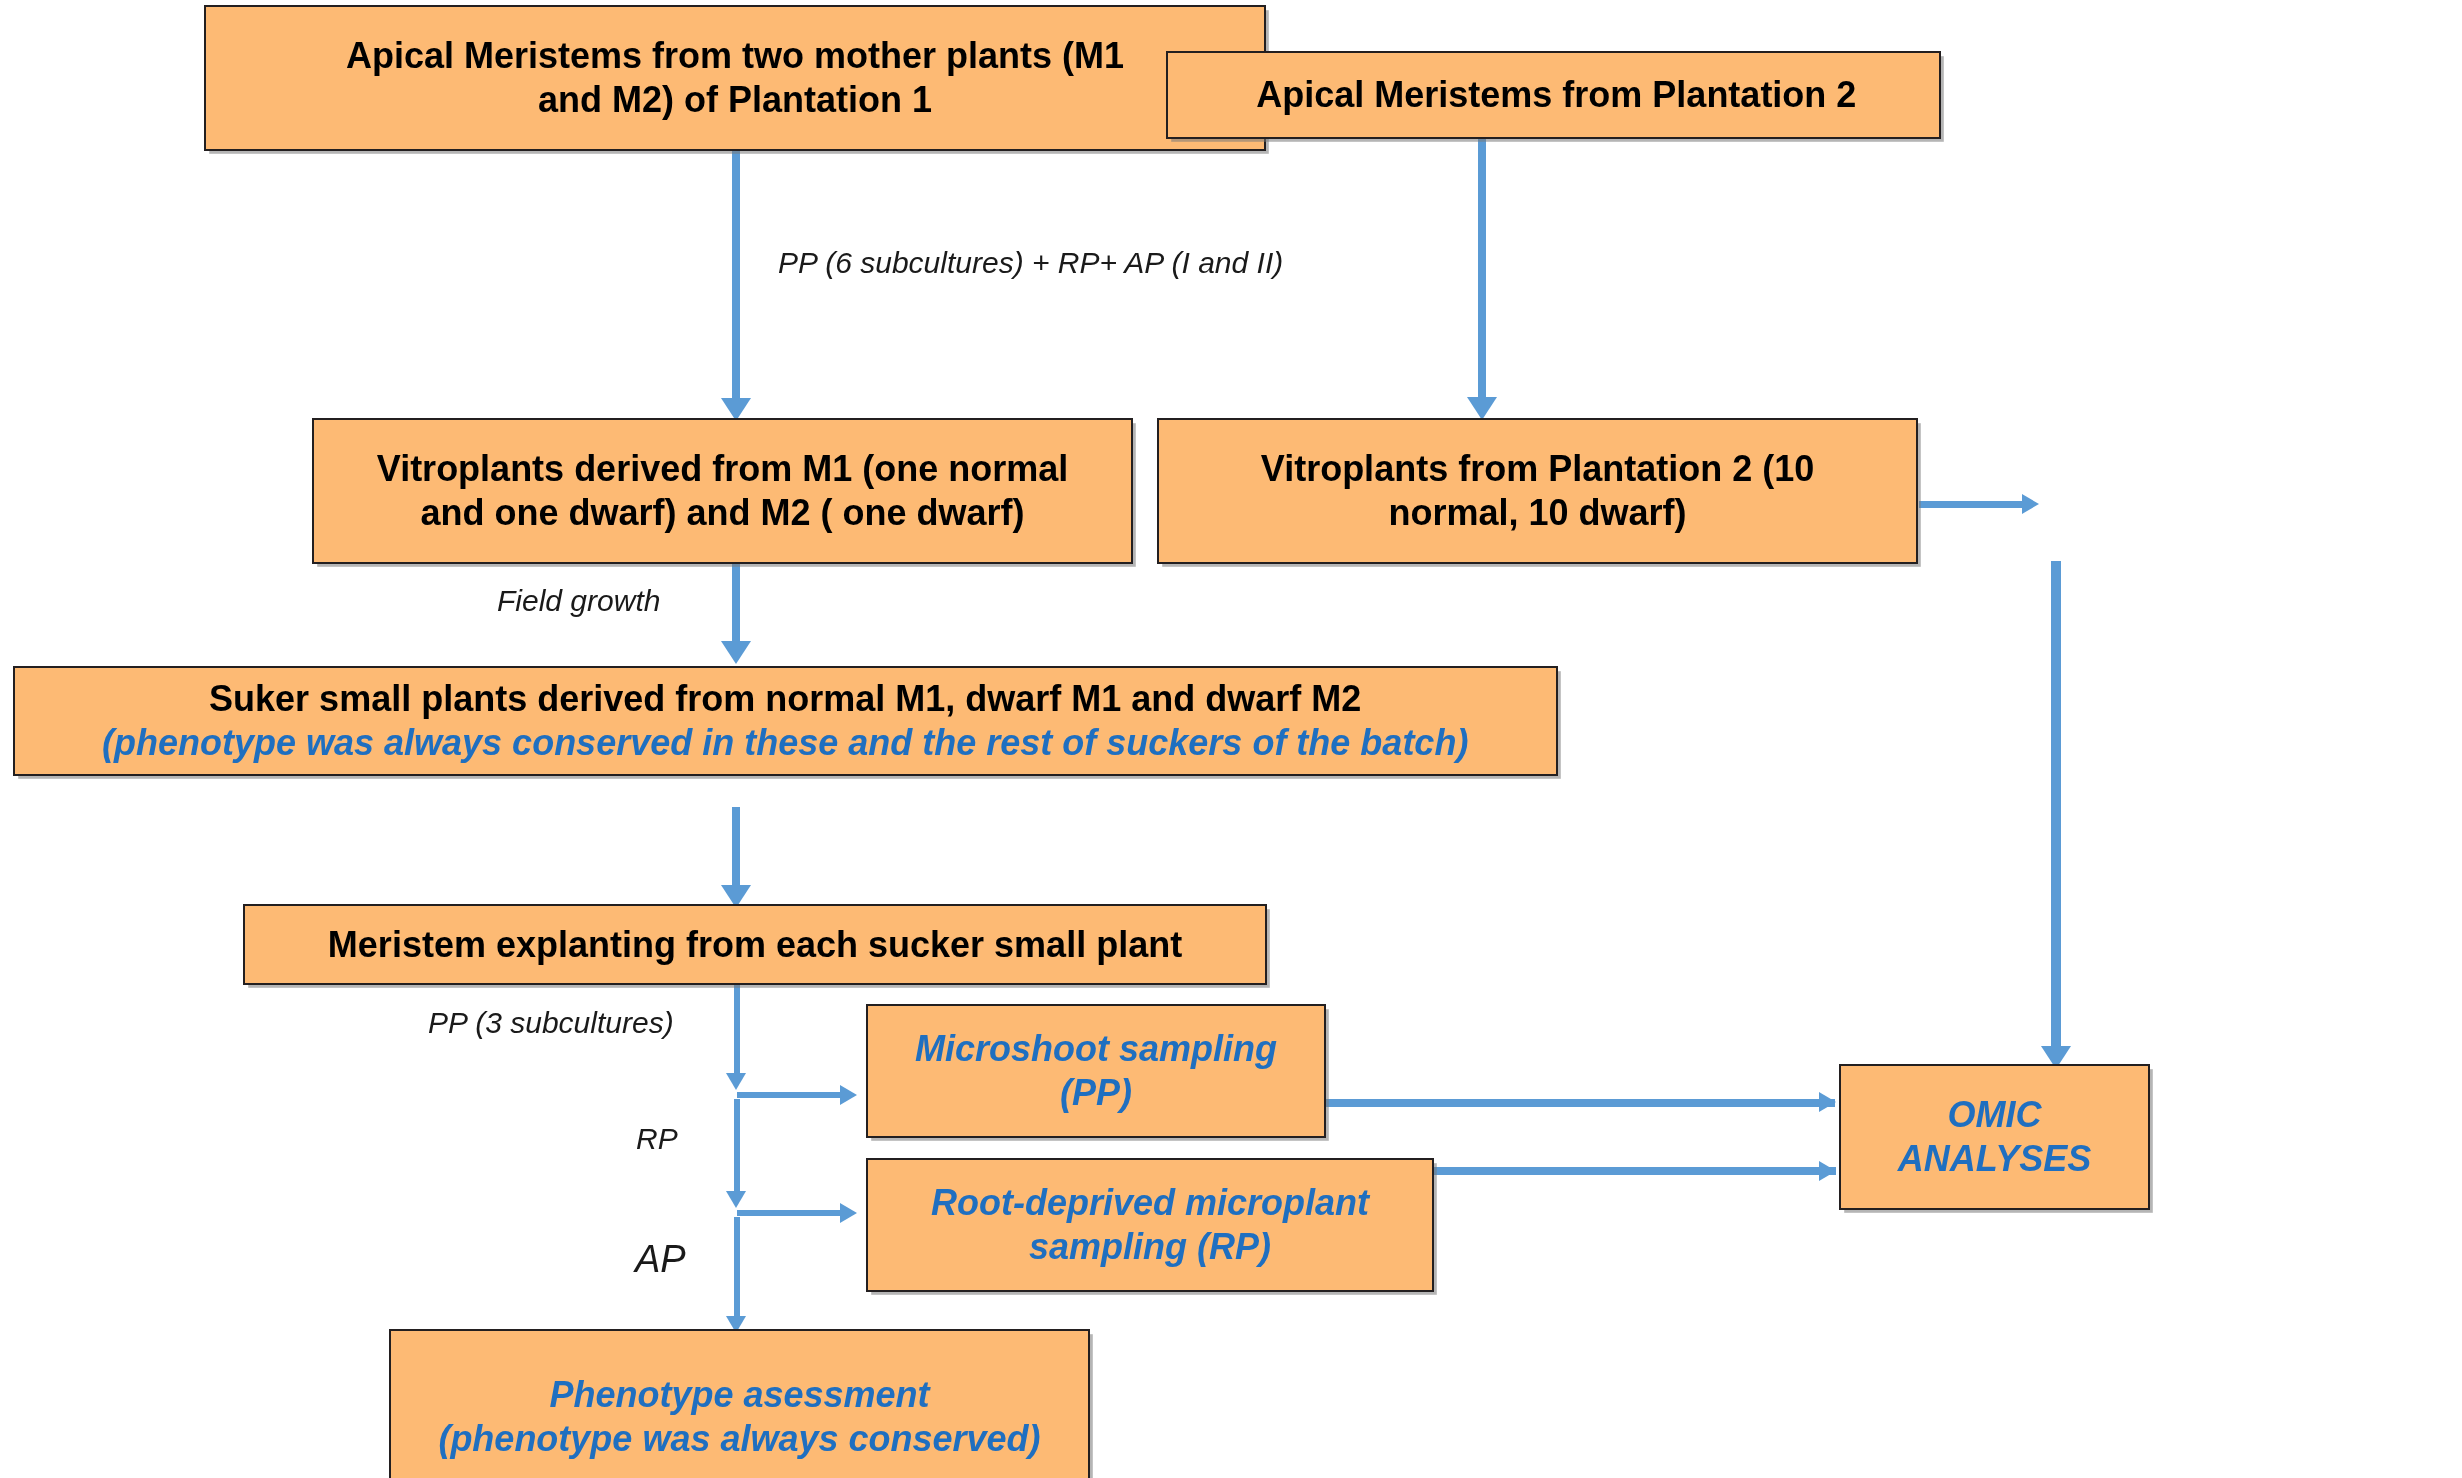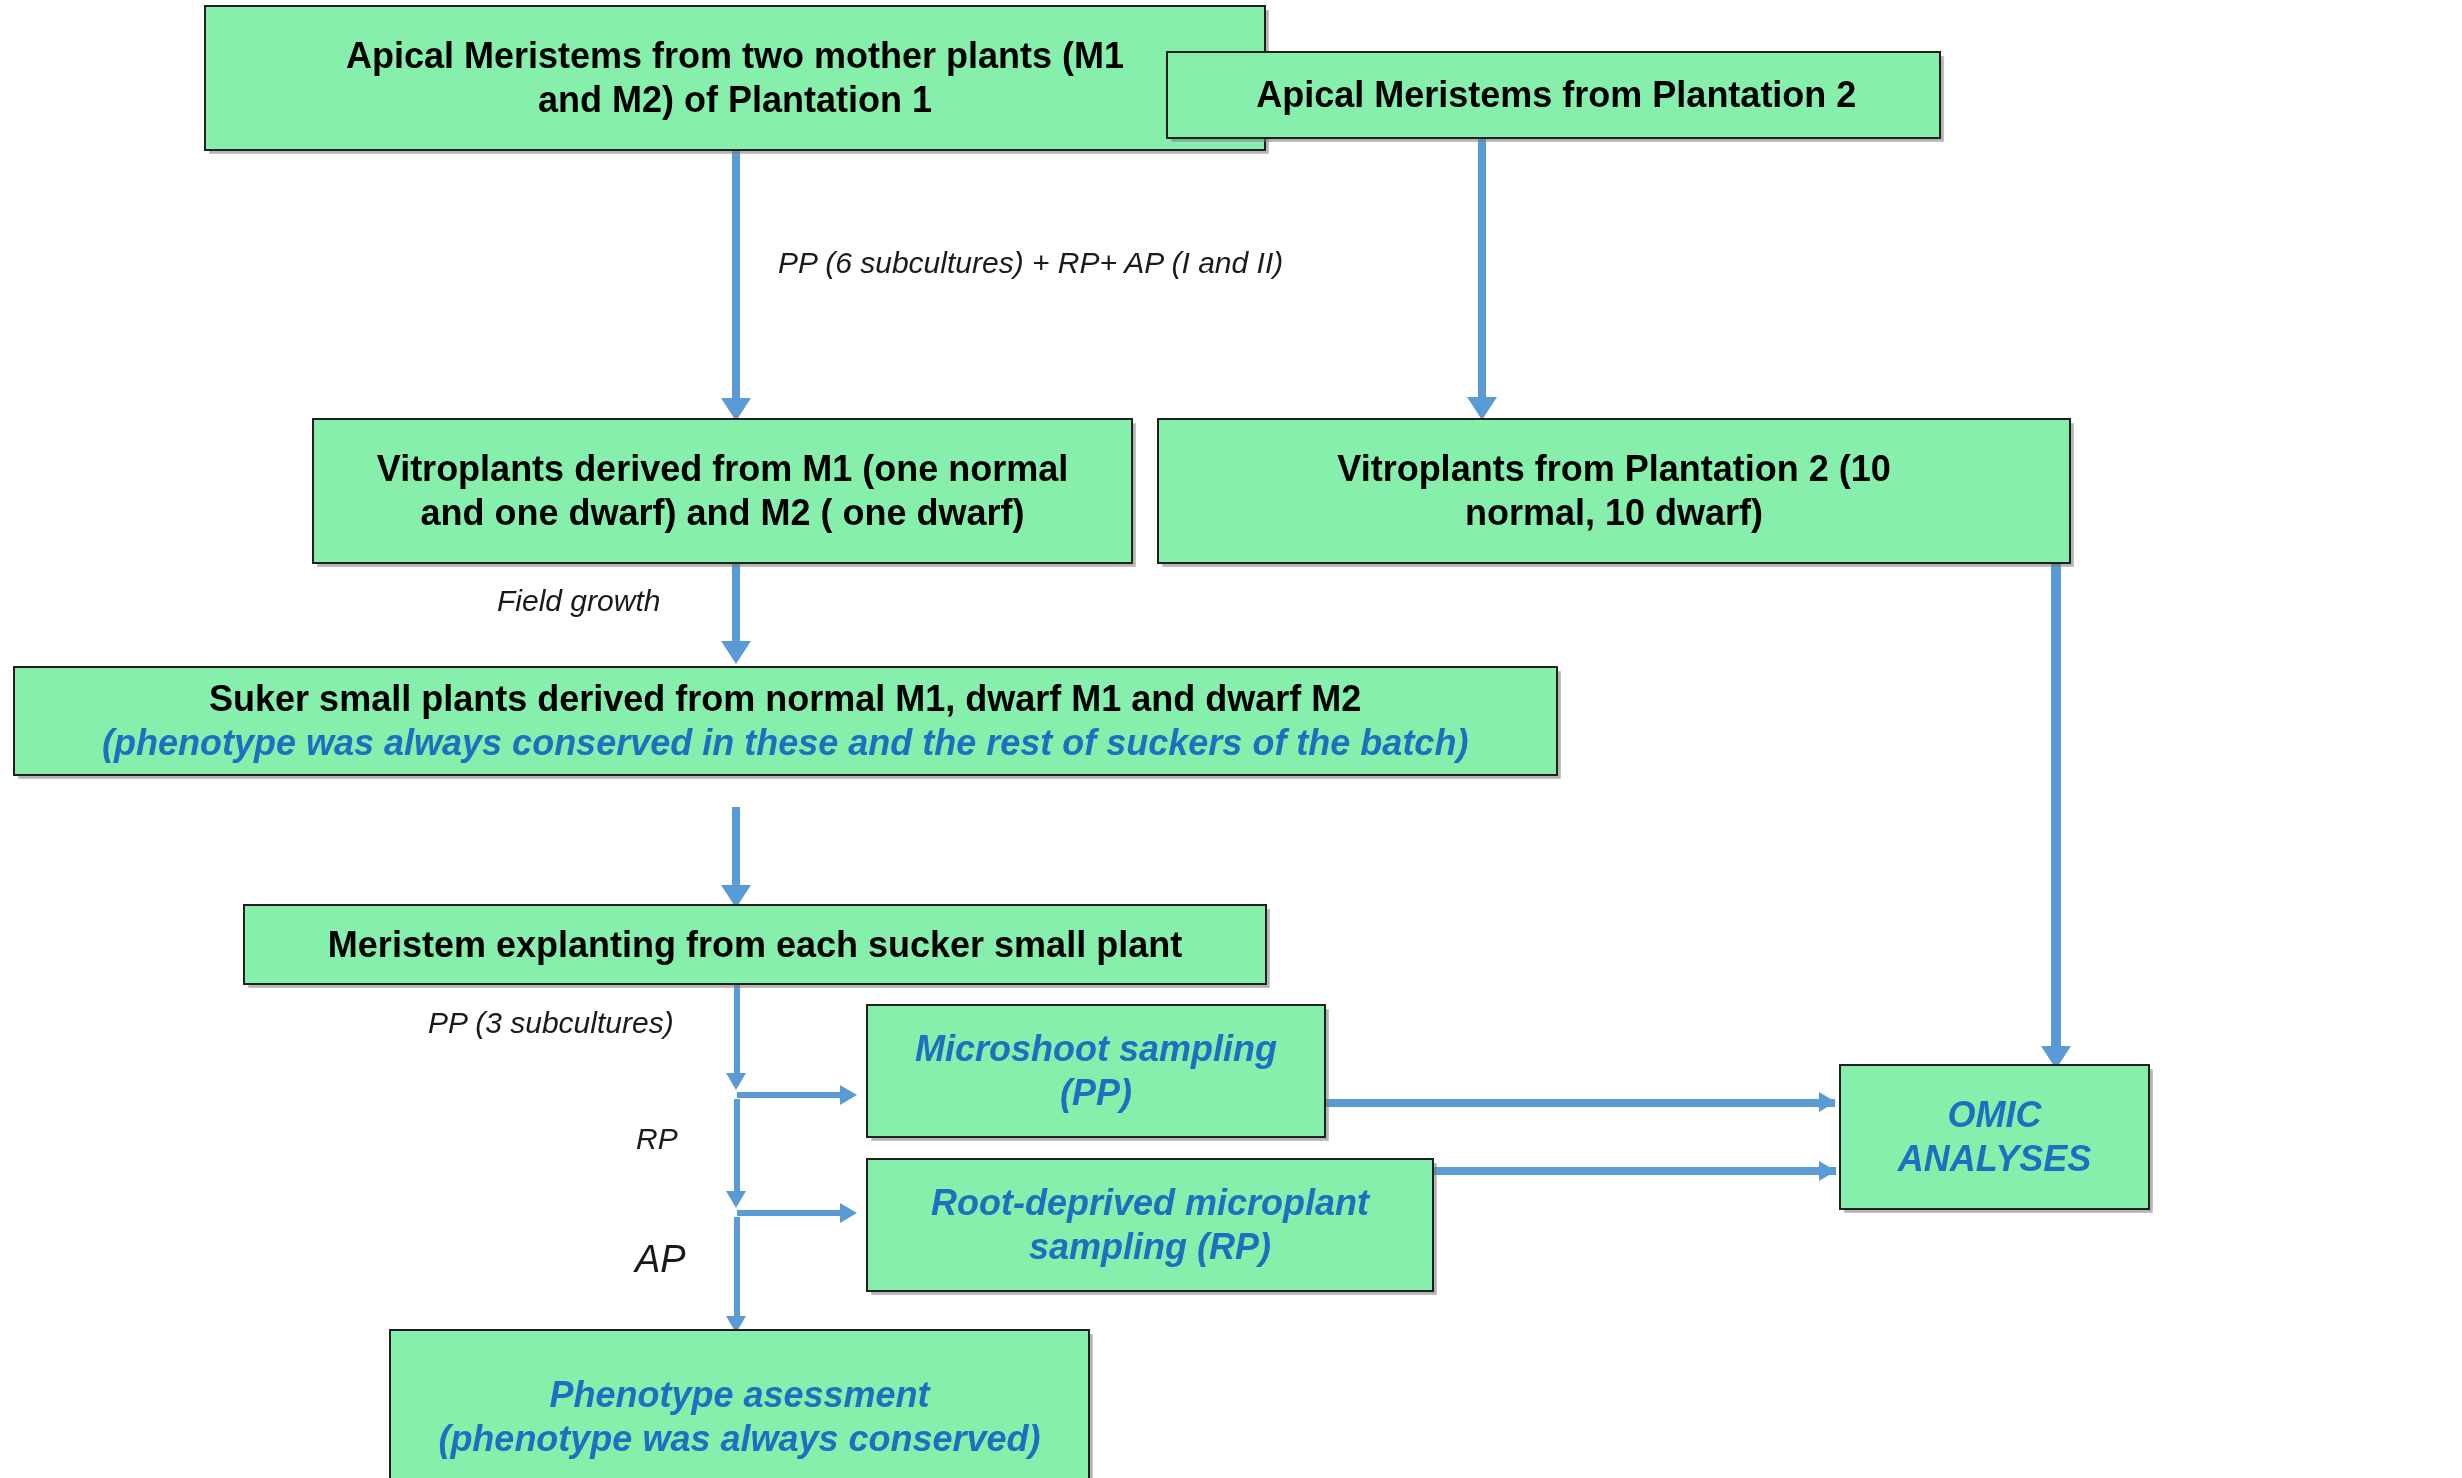--- a/index.html
+++ b/index.html
@@ -2,21 +2,21 @@
 <html style="font-size:9.3px"><head>
 <meta charset="utf-8">
 <style>
   html,body{margin:0;padding:0;background:#ffffff;}
   body{font-family:"Liberation Sans",sans-serif;}
   #stage{position:relative;width:2462px;height:1479px;background:#ffffff;overflow:hidden;}
 
   .box{
     position:absolute;
     box-sizing:border-box;
-    background:#86efac;
+    background:#fdba74;
     border:2.9px solid #231f20;
     box-shadow:4px 4px 0 -1.2px rgba(120,120,120,0.55);
     display:flex;
     flex-direction:column;
     align-items:center;
     justify-content:center;
     text-align:center;
     padding:3.5px 10.4px;
     z-index:4;
   }
@@ -116,21 +116,21 @@
 
   <div class="box" style="left:1166px;top:51px;width:775px;height:88px;font-size:36px;padding-left:16px;">
     <span class="ln blk">Apical Meristems from Plantation 2</span>
   </div>
 
   <div class="box" style="left:312px;top:418px;width:821px;height:146px;font-size:36px;">
     <span class="ln blk">Vitroplants derived from M1 (one normal</span>
     <span class="ln blk">and one dwarf) and M2 ( one dwarf)</span>
   </div>
 
-  <div class="box" style="left:1157px;top:418px;width:914px;height:146px;font-size:36px;align-items:center;">
+  <div class="box" style="left:1157px;top:418px;width:761px;height:146px;font-size:36px;align-items:center;">
     <span class="ln blk">Vitroplants from Plantation 2 (10</span>
     <span class="ln blk">normal, 10 dwarf)</span>
   </div>
 
 
   <div class="box" style="left:12.7px;top:666px;width:1545px;height:110px;font-size:36px;padding:3.5px 15px;">
     <span class="ln blk">Suker small plants derived from normal M1, dwarf M1 and dwarf M2</span>
     <span class="ln blu">(phenotype was always conserved in these and the rest of suckers of the batch)</span>
   </div>
 

